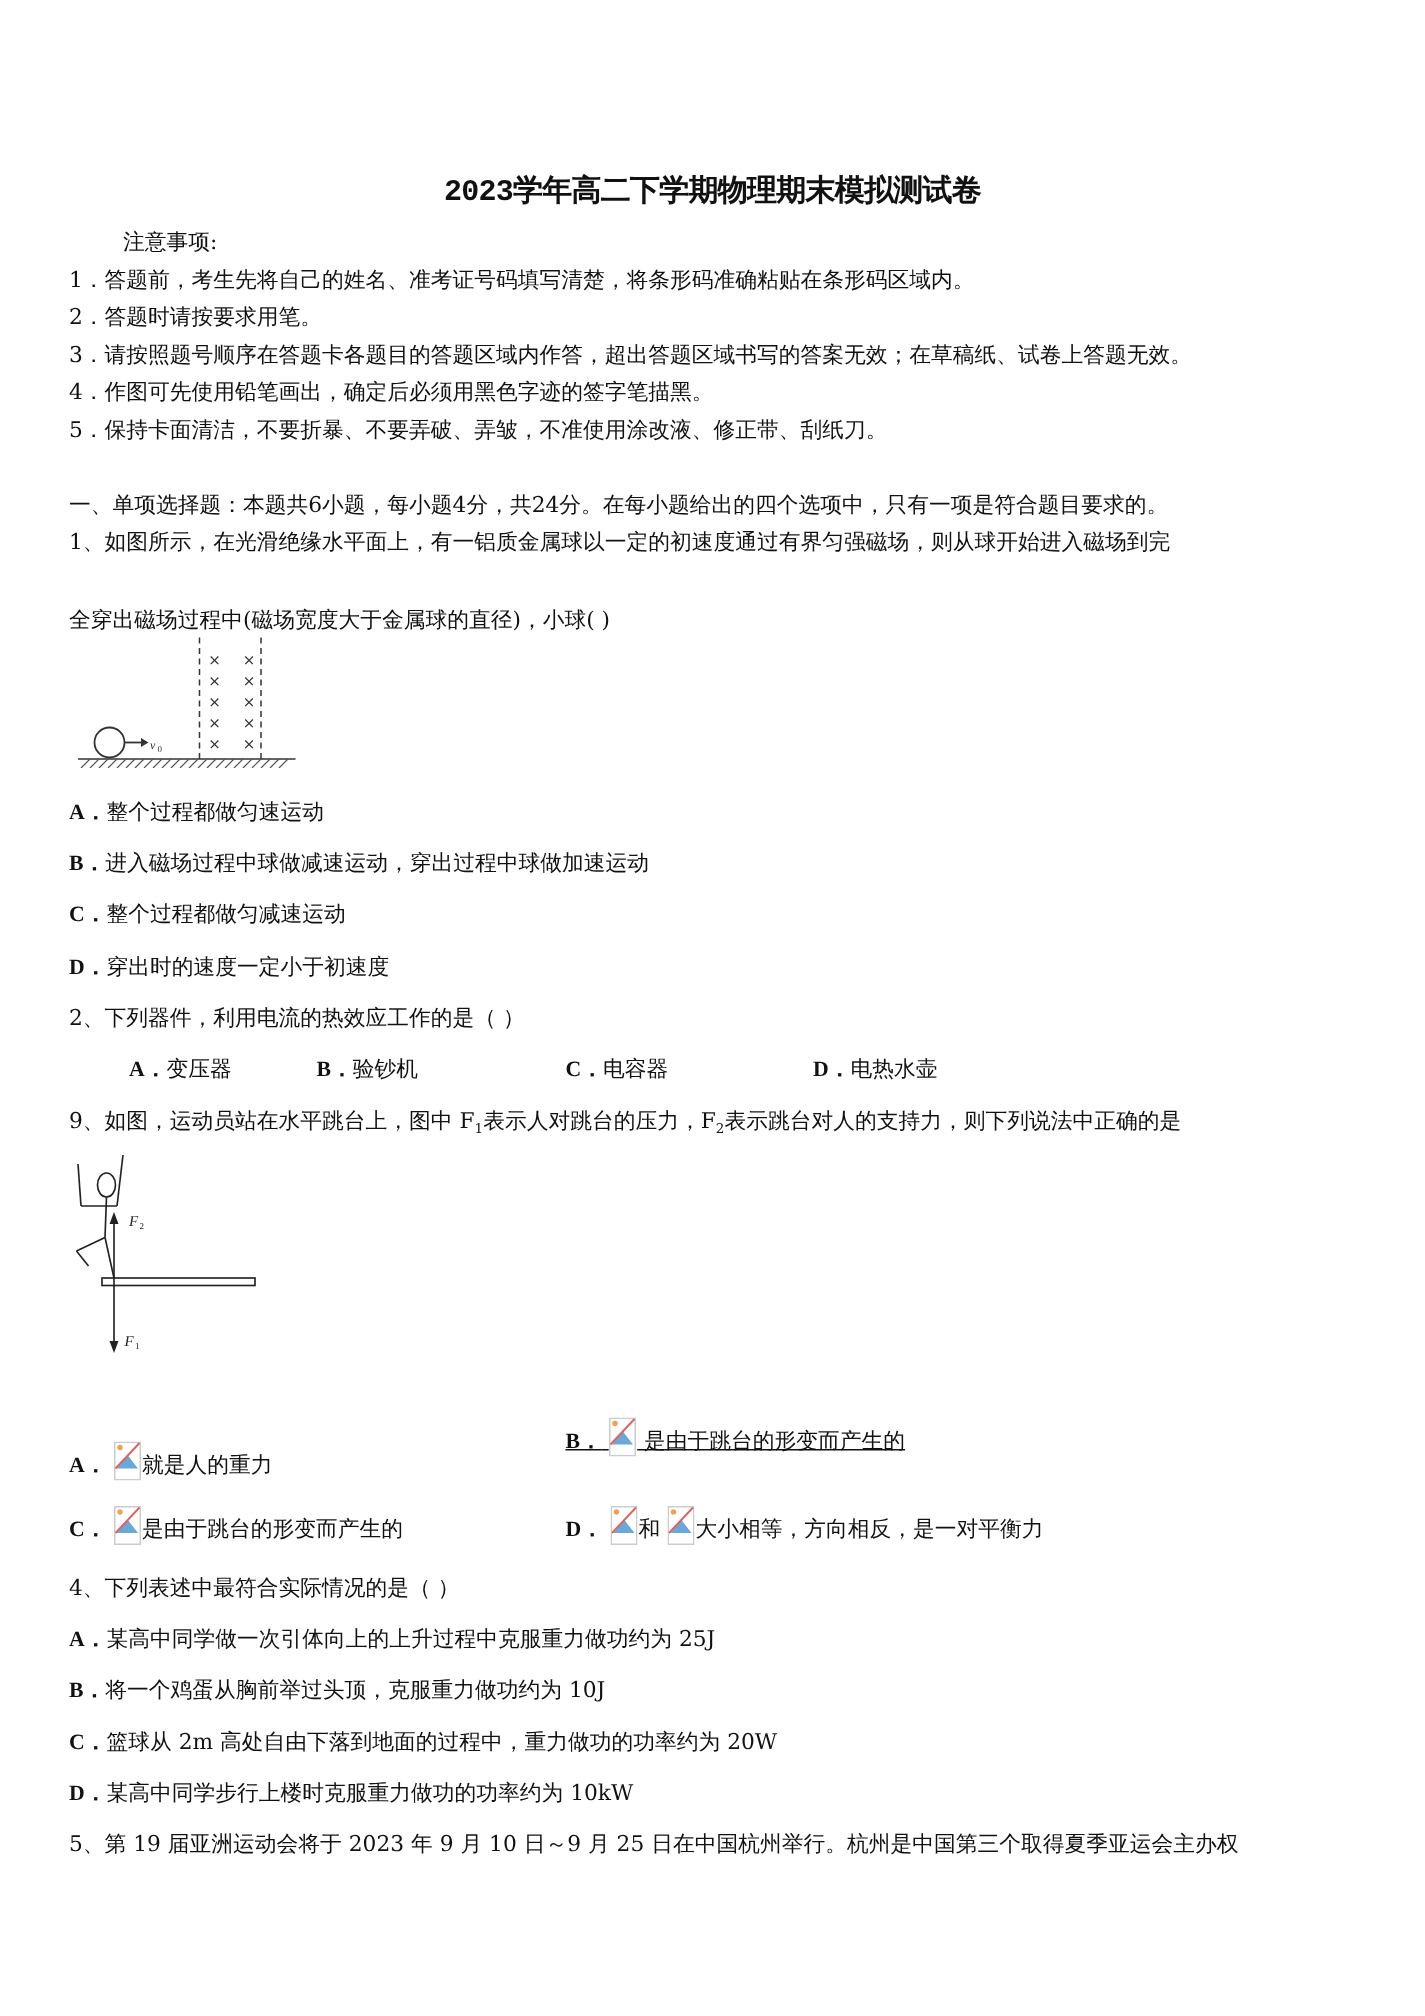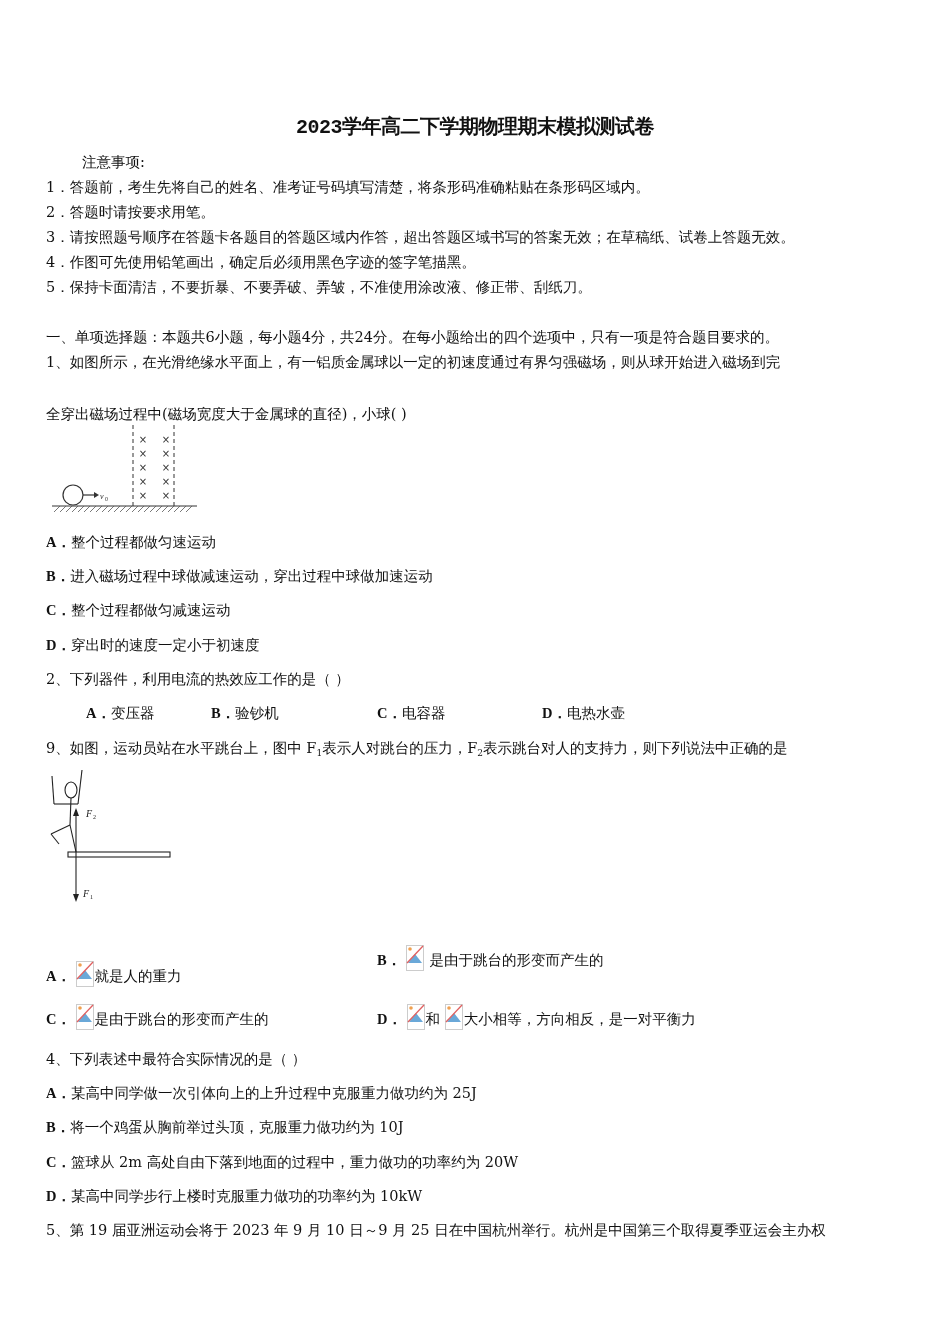--- a/index.html
+++ b/index.html
@@ -159,21 +159,21 @@
   <span class="opt-letter">A．</span>
   <span class="img-ph">
     <svg width="18" height="26" viewBox="0 0 18 26">
         <rect x="0.5" y="0.5" width="17" height="25" fill="#fff" stroke="#ccc"></rect>
         <polygon points="2,18 9,9 16,18" fill="#6aa8d8"></polygon>
         <circle cx="4" cy="4" r="1.8" fill="#f0a050"></circle>
         <line x1="1" y1="18" x2="17" y2="1" stroke="#e06060" stroke-width="1.3"></line>
       </svg>
   </span><span>就是人的重力</span>
 </div>
-<div class="abs line" style="top:945px; left:377px;">
+<div class="abs line" style="top:945px; left:377px;text-decoration:underline;">
   <span class="opt-letter">B．</span>
   <span class="img-ph">
     <svg width="18" height="26" viewBox="0 0 18 26">
         <rect x="0.5" y="0.5" width="17" height="25" fill="#fff" stroke="#ccc"></rect>
         <polygon points="2,18 9,9 16,18" fill="#6aa8d8"></polygon>
         <circle cx="4" cy="4" r="1.8" fill="#f0a050"></circle>
         <line x1="1" y1="18" x2="17" y2="1" stroke="#e06060" stroke-width="1.3"></line>
       </svg>
   </span><span> 是由于跳台的形变而产生的</span>
 </div>

